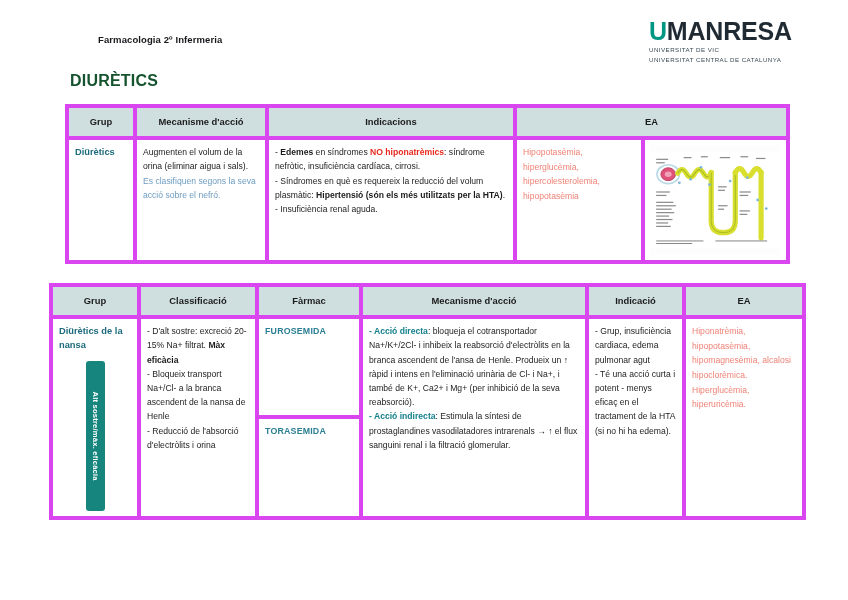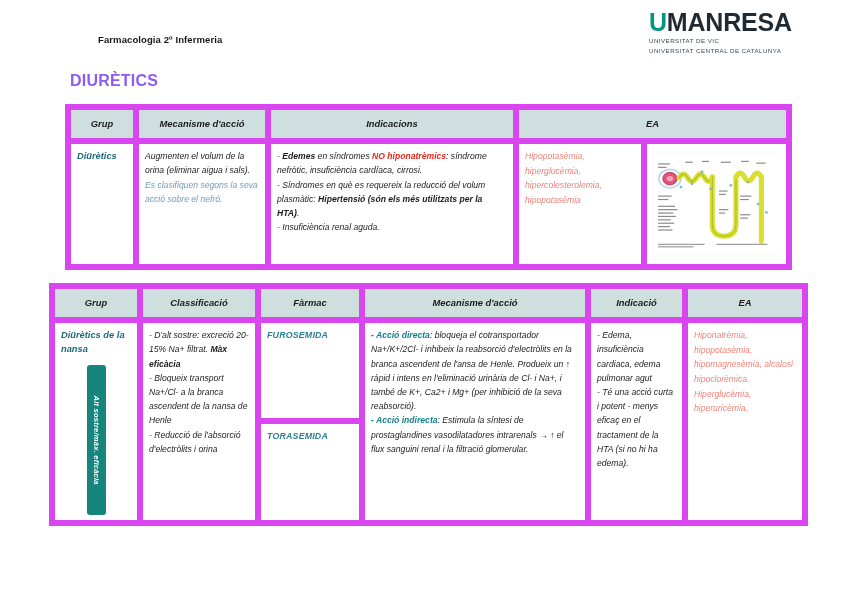--- a/index.html
+++ b/index.html
@@ -23,21 +23,21 @@
     position: absolute;
     left: 70px; top: 34px;
     font-size: 9.5px;
     font-weight: bold;
     letter-spacing: .1px;
     color: #17171c;
     padding-left: 28px;
   }
   .brand {
     position: absolute;
-    right: 24px; top: 9px;
+    right: 24px; top: 18px;
     text-align: left;
     width: 175px;
     margin-left: 17px;
   }
   .brand-word {
     font-size: 25px;
     font-weight: bold;
     letter-spacing: -0.2px;
     line-height: 26px;
     color: #1f2a33;
@@ -50,41 +50,40 @@
     color: #3a4a55;
     letter-spacing: .45px;
     margin-top: 2px;
   }
 
   .page-title {
     position: absolute;
     left: 70px; top: 72px;
     font-size: 16px;
     font-weight: bold;
-    color: #8b5cf6;
+    color: #14532d;
     letter-spacing: .2px;
   }
 
   
   table.grid {
     position: absolute;
     border-collapse: collapse;
     table-layout: fixed;
     background: #fff;
   }
   table.grid td, table.grid th {
-    border: 6px solid #d946ef;
+    border: 4px solid #d946ef;
     vertical-align: top;
     padding: 5px 6px;
     font-size: 8.6px;
     line-height: 14.2px;
     font-weight: normal;
     text-align: left;
     color: #1c1c1c;
-    font-style: italic;
   }
   table.grid th {
     background: #cfdedf;
     text-align: center;
     vertical-align: middle;
     font-weight: bold;
     font-size: 9.4px;
     padding: 7px 4px;
   }
   th.ea-head {
@@ -317,21 +316,21 @@
         <div>- Reducció de l'absorció d'electròlits i orina</div>
       </td>
       <td>
         <span class="farmac">FUROSEMIDA</span>
       </td>
       <td rowspan="2">
         <div><span class="teal-b">- Acció directa</span><span>: bloqueja el cotransportador Na+/K+/2Cl- i inhibeix la reabsorció d'electròlits en la branca ascendent de l'ansa de Henle. Produeix un ↑ ràpid i intens en l'eliminació urinària de Cl- i Na+, i també de K+, Ca2+ i Mg+ (per inhibició de la seva reabsorció).</span></div>
         <div><span class="teal-b">- Acció indirecta</span><span>: Estimula la síntesi de prostaglandines vasodilatadores intrarenals → ↑ el flux sanguini renal i la filtració glomerular.</span></div>
       </td>
       <td rowspan="2">
-        <div>- Edema, insuficiència cardiaca, edema pulmonar agut</div>
+        <div>- Grup, insuficiència cardiaca, edema pulmonar agut</div>
         <div>- Té una acció curta i potent - menys eficaç en el tractament de la HTA (si no hi ha edema).</div>
       </td>
       <td rowspan="2" class="cell-pad-top">
         <div class="txt-salmon">Hiponatrèmia, hipopotasèmia, hipomagnesèmia, alcalosi hipoclorèmica.</div>
         <div class="txt-salmon">Hiperglucèmia, hiperuricèmia.</div>
       </td>
     </tr>
     <tr>
       <td>
         <span class="farmac">TORASEMIDA</span>

